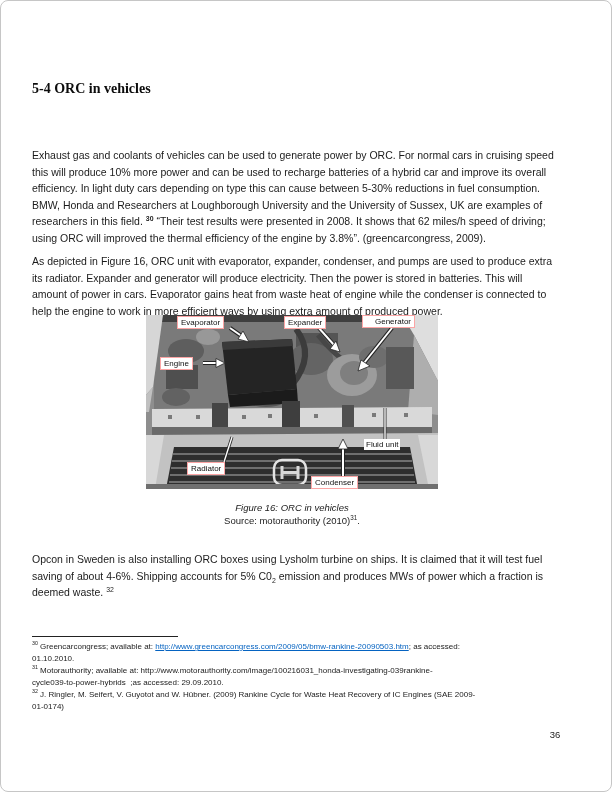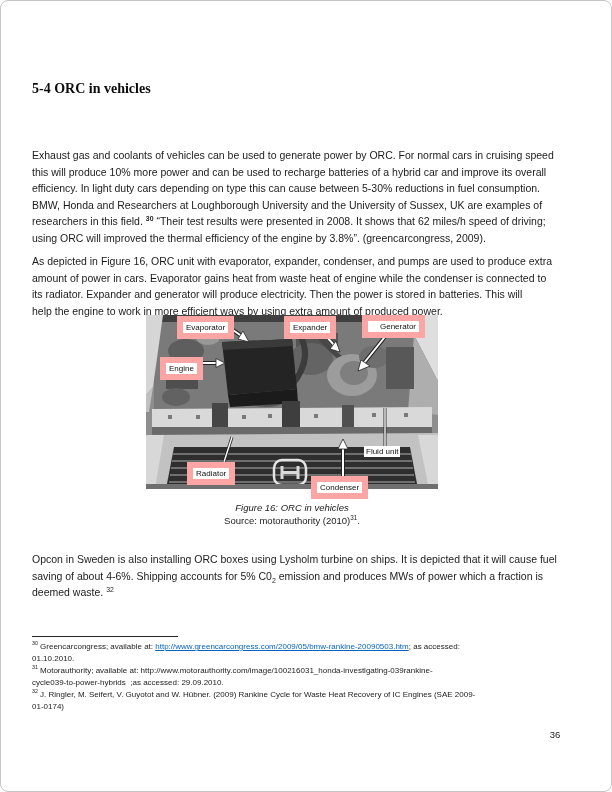--- a/index.html
+++ b/index.html
@@ -29,31 +29,31 @@
   .sub{font-size:66%;vertical-align:sub;line-height:0;}
   .link{color:#0563c1;text-decoration:underline;cursor:pointer;}
   #para1{top:136px;}
   #para2{top:242px;}
   #para3{top:540px;}
   .figure{
     position:absolute;left:145px;top:314px;width:292px;height:174px;
   }
   .fig-label{
     position:absolute;
-    background:#ffffff;border:6px solid #fca5a5;
+    background:#ffffff;border:1px solid #fca5a5;
     font-size:8px;line-height:11px;padding:0 3px;
     color:#111;white-space:nowrap;
   }
   .lbl-evaporator{left:31px;top:1px;}
   .lbl-expander{left:138px;top:1px;}
   .lbl-generator{left:216px;top:0px;padding-left:12px;}
   .lbl-engine{left:14px;top:42px;}
   .lbl-radiator{left:41px;top:147px;}
   .lbl-condenser{left:165px;top:161px;}
-  .lbl-fluid{left:218px;top:131px;border:none;padding:0 2px;}
+  .lbl-fluid{left:218px;top:124px;border:none;padding:0 2px;}
   .caption{
     position:absolute;left:145px;top:500px;width:292px;
     text-align:center;font-size:9.5px;line-height:13px;color:#1b1b1b;
   }
   .caption .title{font-style:italic;}
   .fn-rule{
     position:absolute;left:31px;top:635px;width:146px;height:0;
     border-top:1px solid #222;
   }
   .footnotes{
@@ -75,22 +75,22 @@
   <div class="body-block" id="para1">
       <div class="tline"><span>Exhaust gas and coolants of vehicles can be used to generate power by ORC. For normal cars in cruising speed</span></div>
       <div class="tline"><span>this will produce 10% more power and can be used to recharge batteries of a hybrid car and improve its overall</span></div>
       <div class="tline"><span>efficiency. In light duty cars depending on type this can cause between 5-30% reductions in fuel consumption.</span></div>
       <div class="tline"><span>BMW, Honda and Researchers at Loughborough University and the University of Sussex, UK are examples of</span></div>
       <div class="tline"><span>researchers in this field. </span><span class="sup_b">30</span><span> “Their test results were presented in 2008. It shows that 62 miles/h speed of driving;</span></div>
       <div class="tline"><span>using ORC will improved the thermal efficiency of the engine by 3.8%”. (greencarcongress, 2009).</span></div>
     </div>
   <div class="body-block" id="para2">
       <div class="tline"><span>As depicted in Figure 16, ORC unit with evaporator, expander, condenser, and pumps are used to produce extra</span></div>
+      <div class="tline"><span>its radiator. Expander and generator will produce electricity. Then the power is stored in batteries. This will</span></div>
       <div class="tline"><span>amount of power in cars. Evaporator gains heat from waste heat of engine while the condenser is connected to</span></div>
-      <div class="tline"><span>its radiator. Expander and generator will produce electricity. Then the power is stored in batteries. This will</span></div>
       <div class="tline"><span>help the engine to work in more efficient ways by using extra amount of produced power.</span></div>
     </div>
 
   <div class="figure">
     <svg width="292" height="174" viewBox="0 0 292 174" xmlns="http://www.w3.org/2000/svg">
 
       <rect width="292" height="174" fill="#8e8e8e"></rect>
 
       <rect x="12" y="0" width="268" height="7" fill="#3f3f3f"></rect>
 
@@ -196,21 +196,21 @@
     <div class="fig-label lbl-condenser">Condenser</div>
     <div class="fig-label lbl-fluid">Fluid unit</div>
   </div>
 
   <div class="caption">
     <div class="title">Figure 16: ORC in vehicles</div>
     <div><span>Source: motorauthority (2010)</span><span class="sup">31</span><span>.</span></div>
   </div>
 
   <div class="body-block" id="para3">
-      <div class="tline"><span>Opcon in Sweden is also installing ORC boxes using Lysholm turbine on ships. It is depicted that it will cause fuel</span></div>
+      <div class="tline"><span>Opcon in Sweden is also installing ORC boxes using Lysholm turbine on ships. It is claimed that it will test fuel</span></div>
       <div class="tline"><span>saving of about 4-6%. Shipping accounts for 5% C0</span><span class="sub">2</span><span> emission and produces MWs of power which a fraction is</span></div>
       <div class="tline"><span>deemed waste. </span><span class="sup">32</span></div>
     </div>
 
   <div class="fn-rule"></div>
   <div class="footnotes">
       <div class="tline"><span class="sup">30</span><span> Greencarcongress; available at: </span><span class="link">http://www.greencarcongress.com/2009/05/bmw-rankine-20090503.htm</span><span>; as accessed:</span></div>
       <div class="tline"><span>01.10.2010.</span></div>
       <div class="tline"><span class="sup">31</span><span> Motorauthority; available at: http://www.motorauthority.com/image/100216031_honda-investigating-039rankine-</span></div>
       <div class="tline"><span>cycle039-to-power-hybrids  ;as accessed: 29.09.2010.</span></div>

